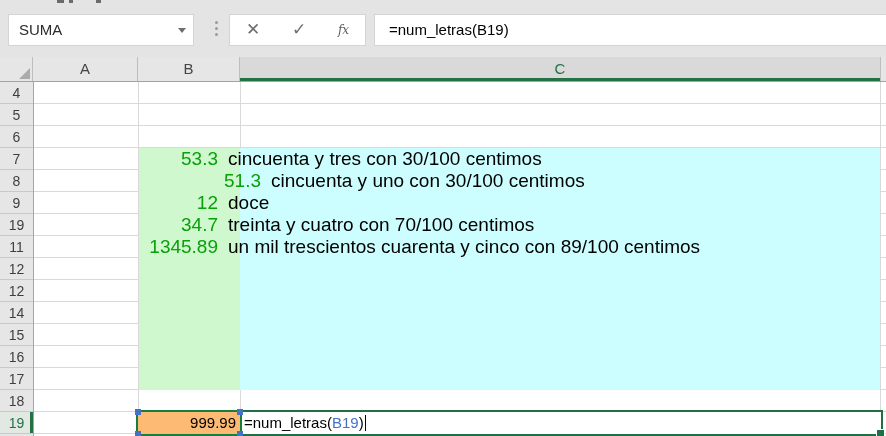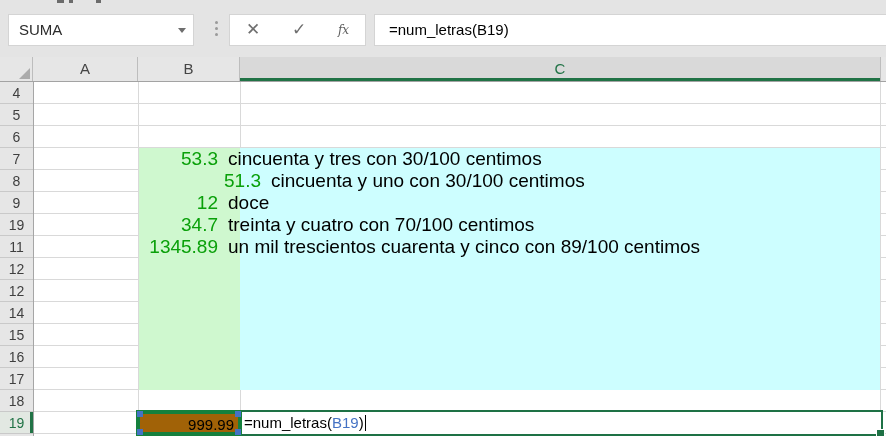--- a/index.html
+++ b/index.html
@@ -51,21 +51,21 @@
   #fill-green{left:139px;top:66px;width:101px;height:242px;background:#CFF8CF;}
   #fill-cyan{left:240px;top:66px;width:640px;height:242px;background:#CDFEFF;}
 
   .datarow{position:absolute;left:17px;width:853px;height:22px;font-size:19px;line-height:22px;}
   .bval{position:absolute;left:105px;width:101px;text-align:right;padding-right:5px;
         box-sizing:border-box;color:#0AA00A;cursor:cell;}
   .ctext{position:absolute;left:211px;right:6px;white-space:nowrap;overflow:hidden;color:#000;cursor:cell;}
 
   
   #cell-b19{position:absolute;left:136px;top:328px;width:106px;height:26px;box-sizing:border-box;
-            border:4px solid #15803d;background:#a16207;z-index:5;cursor:cell;}
+            border:2px solid #15803d;background:#fdba74;z-index:5;cursor:cell;}
   #cell-b19 .b19v{position:absolute;right:4px;top:0;line-height:22px;font-size:15px;color:#000;}
   .handle{position:absolute;width:6px;height:6px;background:#4472C4;z-index:6;}
   #cell-c19{position:absolute;left:238px;top:328px;width:645px;height:26px;box-sizing:border-box;
             border:2px solid #1E7145;background:#fff;z-index:4;}
   #cell-c19 .formula{position:absolute;left:4px;top:0;line-height:22px;font-size:15px;color:#000;white-space:pre;}
   #cell-c19 .ref{color:#4472C4;}
   .caret{display:inline-block;width:1.5px;height:16px;background:#000;vertical-align:-3px;margin-left:1px;}
   #fill-handle{position:absolute;right:-4px;bottom:-4px;width:7px;height:7px;
                background:#1E7145;border:1px solid #fff;z-index:7;cursor:crosshair;}
 </style>

